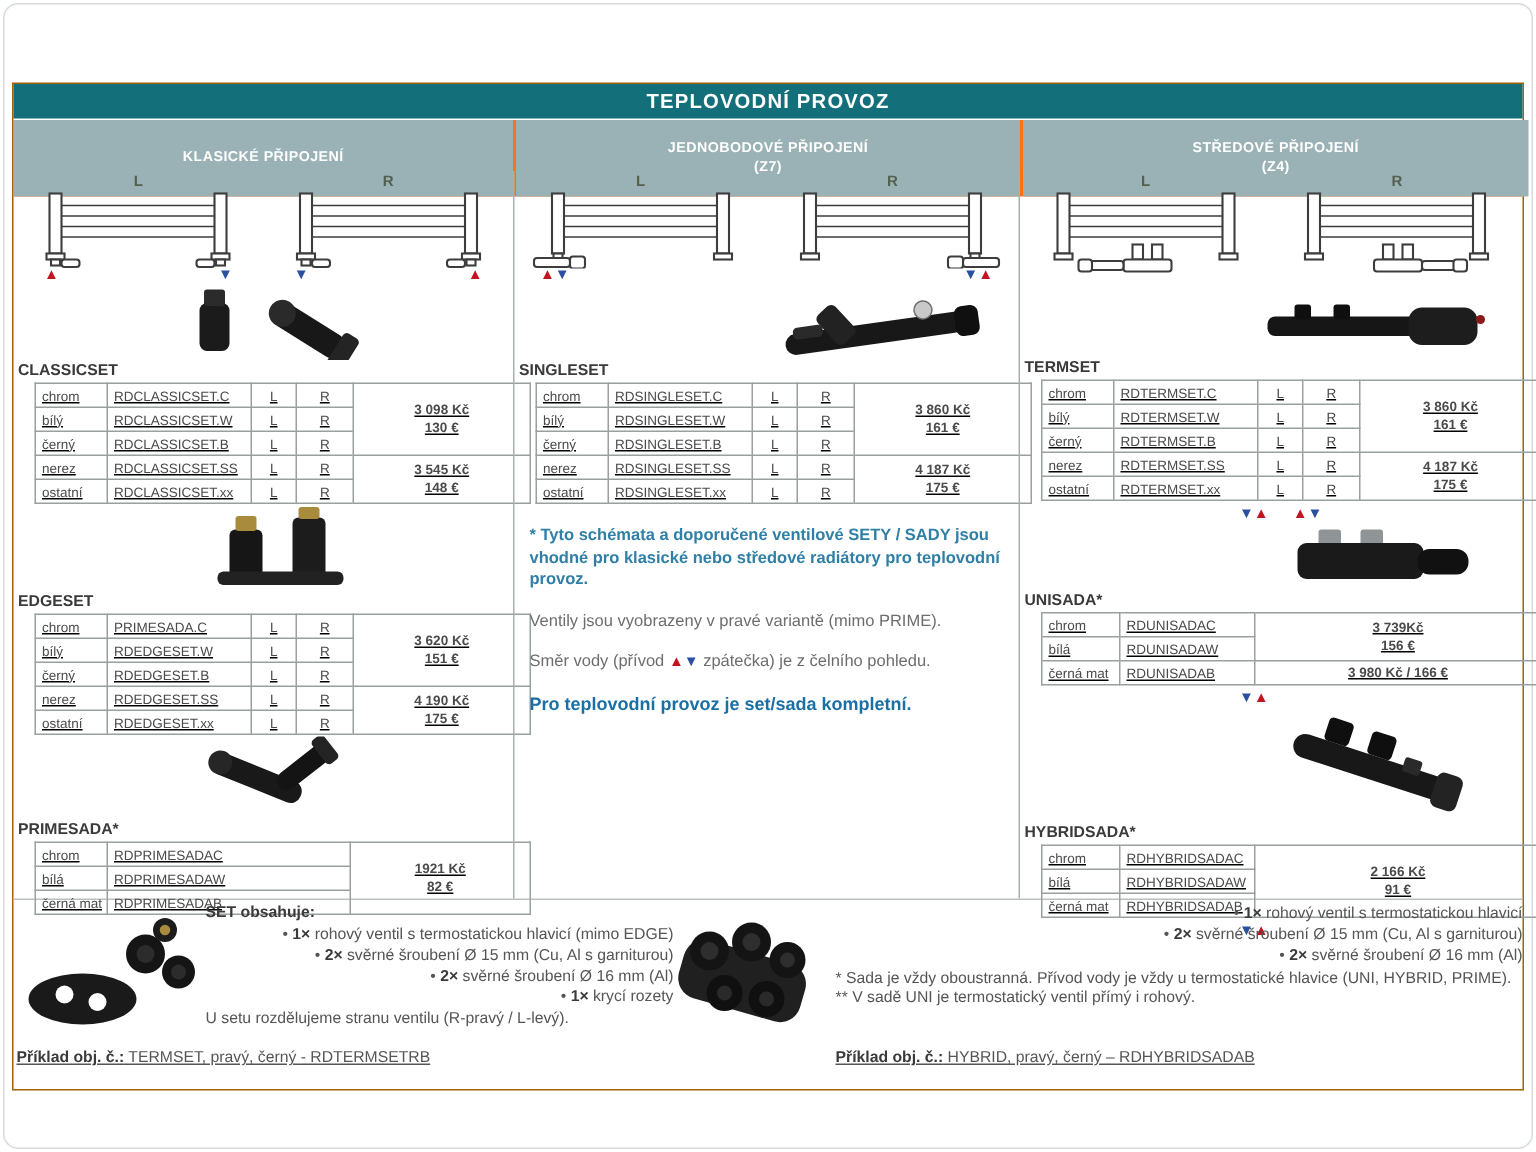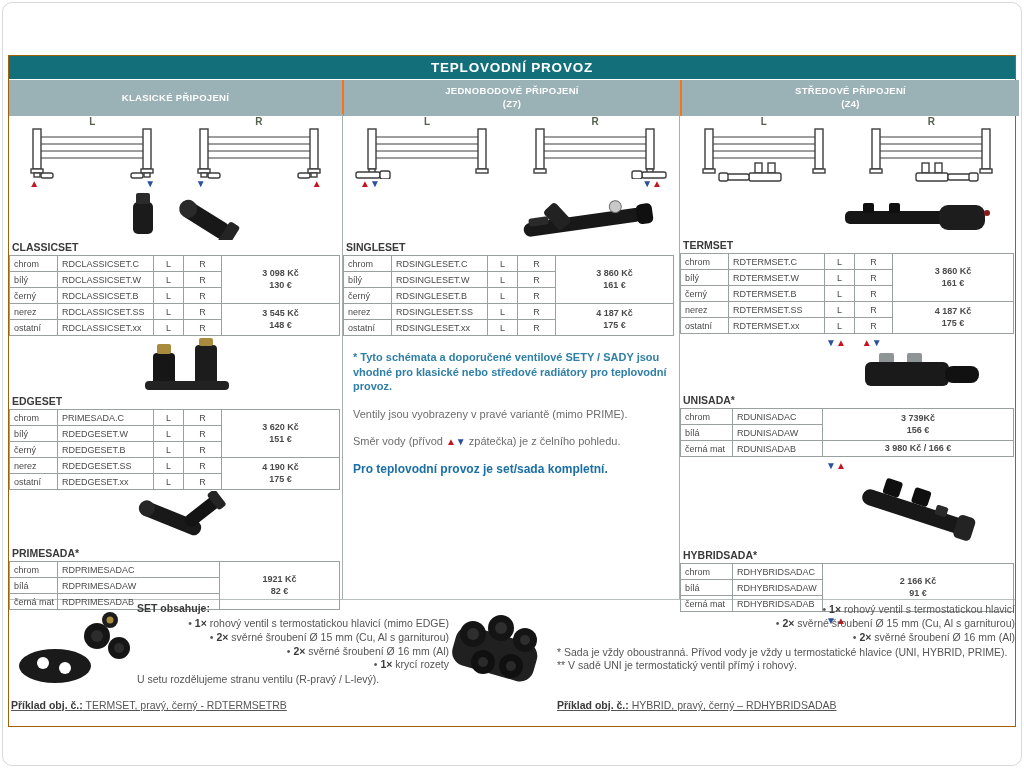--- a/index.html
+++ b/index.html
@@ -1,41 +1,41 @@
 <!DOCTYPE html>
 <html><head>
 <meta charset="utf-8">
 <style>
   html,body{width:1024px;height:768px;margin:0;overflow:hidden;background:#fff;
     font-family:"Liberation Sans", sans-serif;}
   .frame{position:absolute;inset:2px;border:1px solid #d6dada;border-radius:10px;pointer-events:none;}
   .sheet{position:absolute;left:8px;top:55px;width:1008px;height:672px;border:1px solid #a16207;box-sizing:border-box;}
   .titlebar{height:23px;background:#136f7a;color:#fff;font-weight:bold;font-size:13.5px;
     letter-spacing:.8px;text-align:center;line-height:23px;}
-  .colheads{display:grid;grid-template-columns:333px 336px 337px;gap:2px;background:#f97316;height:36px;margin-top:1px;}
+  .colheads{display:grid;grid-template-columns:333px 336px 337px;gap:2px;background:#f97316;height:51px;margin-top:1px;}
   .colheads .hc{background:#9ab1b5;color:#fff;font-weight:bold;font-size:9.5px;text-align:center;
     display:flex;flex-direction:column;justify-content:center;line-height:1.35;letter-spacing:.3px;}
   .body{position:absolute;left:0;top:58px;width:1006px;height:485px;border-bottom:1px solid #b9bfbf;}
   .col{position:absolute;top:0;height:485px;box-sizing:border-box;}
   .col1{left:0;width:333px;}
   .col2{left:333px;width:337px;border-left:1px solid #a9afaf;}
   .col3{left:670px;width:336px;border-left:1px solid #a9afaf;}
   .dgrow{display:flex;height:74px;margin-top:2px;}
   .dg{width:50%;display:flex;flex-direction:column;align-items:center;}
   .dg .lab{font-size:10px;font-weight:bold;color:#55604f;height:11px;line-height:11px;}
   .dg svg{display:block;}
   .arrows{width:150px;display:flex;height:11px;line-height:10px;}
   .ar{font-size:10px;line-height:10px;}
   .ar.r{color:#c31422;} .ar.b{color:#2a50a0;}
   .sp{justify-content:space-between;padding:0 12px;box-sizing:border-box;}
   .al{justify-content:flex-start;padding-left:8px;box-sizing:border-box;}
   .arr{justify-content:flex-end;padding-right:8px;box-sizing:border-box;}
   .photorow{display:flex;justify-content:center;align-items:center;}
   .plabel{font-size:10.5px;font-weight:bold;color:#3a3a3a;margin:1px 0 1px 3px;height:13px;line-height:13px;}
-  table.ptable{border-collapse:collapse;table-layout:fixed;width:331px;margin-left:0;}
+  table.ptable{border-collapse:collapse;table-layout:fixed;width:331px;margin-left:14px;text-decoration:underline;}
   .col3 table.ptable{width:334px;}
   table.ptable td{border:1px solid #9aa0a0;font-size:9px;color:#4a4a4a;padding:1px 4px;height:13px;
     overflow:hidden;white-space:nowrap;}
   td.lr{text-align:center;padding:1px 0;}
   td.price{text-align:center;font-weight:bold;font-size:10px;color:#3a3a3a;line-height:1.3;}
   .tarrows{display:flex;gap:16px;height:12px;line-height:11px;margin:1px 0 0 146px;}
   .notes{padding:14px 12px 0 10px;}
   .notes p{margin:0 0 13px 0;font-size:11px;line-height:1.32;color:#6d6d6d;}
   .notes .n1{color:#2f7fa6;font-weight:bold;}
   .notes .n4{color:#1a6fa5;font-weight:bold;font-size:12px;}

